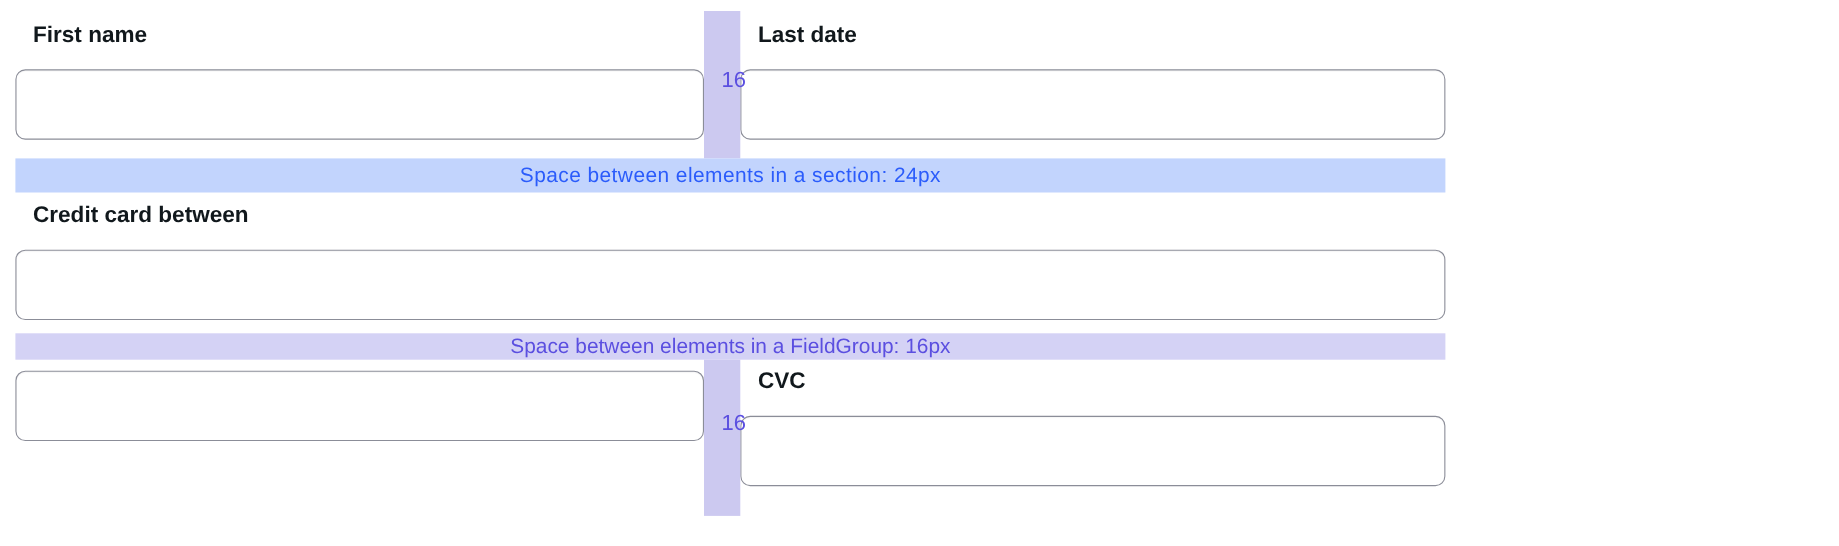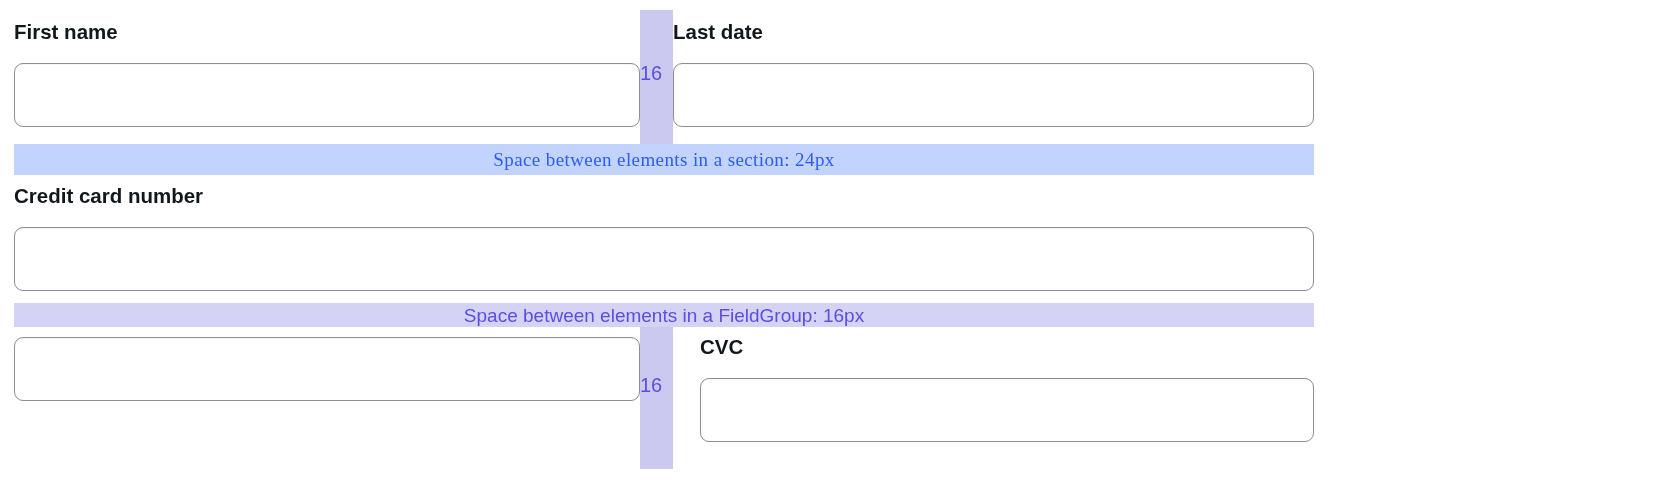--- a/index.html
+++ b/index.html
@@ -33,21 +33,21 @@
     align-items: center;
     justify-content: center;
     white-space: nowrap;
   }
   .band-section {
     top: 144px;
     height: 31px;
     background: #c2d4fd;
   }
   .band-section .band-label {
-    font-family: Liberation Serif, serif;
+    font-family: Liberation Sans, sans-serif;
     font-size: 19px;
     letter-spacing: 0.4px;
     color: #2b5cfb;
     line-height: 1;
   }
   .band-fieldgroup {
     top: 303px;
     height: 24px;
     background: #d4d2f5;
   }
@@ -66,21 +66,21 @@
     background: #ccc9f0;
     display: flex;
     align-items: flex-start;
     justify-content: flex-start;
   }
   .gap-strip .gap-label {
     font-family: "Liberation Sans", sans-serif;
     font-size: 20px;
     color: #5b4fe0;
     line-height: 1;
-    padding-left: 0px;
+    padding-left: 16px;
   }
   .gap-strip-top    { top: 10px;  height: 134px; }
   .gap-strip-top    .gap-label { margin-top: 53px; }
   .gap-strip-bottom { top: 327px; height: 142px; }
   .gap-strip-bottom .gap-label { margin-top: 48px; }
 
   
   .field {
     position: absolute;
   }
@@ -107,23 +107,23 @@
     outline: none;
     box-shadow: inset 0 1px 1px rgba(0,0,0,0.04);
   }
   .field-input::placeholder { color: #9ba1a6; }
 
   
   .f-first      { left: 14px;  top: 22px;  width: 626px; }
   .f-last       { left: 673px; top: 22px;  width: 641px; }
   .f-card       { left: 14px;  top: 186px; width: 1300px; }
   .f-expiration { left: 14px;  top: 337px; width: 626px; }
-  .f-cvc        { left: 673px; top: 337px; width: 641px; padding-left: 27px; }
+  .f-cvc        { left: 673px; top: 337px; width: 641px; }
 
-  .field .field-label { margin: 0 0 20px 0; display: block; }
+  .field .field-label { margin: 0 0 20px 16px; display: block; }
 </style>
 </head>
 <body>
 
 <div class="page">
 
   <div class="field f-first">
     <label class="field-label">First name</label>
     <input class="field-input" type="text" placeholder="" style="">
   </div>
@@ -135,21 +135,21 @@
 
   <div class="gap-strip gap-strip-top">
     <span class="gap-label">16</span>
   </div>
 
   <div class="band band-section" style="background: rgb(194, 212, 253);">
     <span class="band-label" style="color: rgb(43, 92, 251);">Space between elements in a section: 24px</span>
   </div>
 
   <div class="field f-card">
-    <label class="field-label">Credit card number</label>
+    <label class="field-label">Credit card between</label>
     <input class="field-input" type="text" placeholder="" style="">
   </div>
 
   <div class="band band-fieldgroup" style="background: rgb(212, 210, 245);">
     <span class="band-label" style="color: rgb(91, 79, 224);">Space between elements in a FieldGroup: 16px</span>
   </div>
 
   <div class="field f-expiration">
     <input class="field-input" type="text" placeholder="" style="">
   </div>

